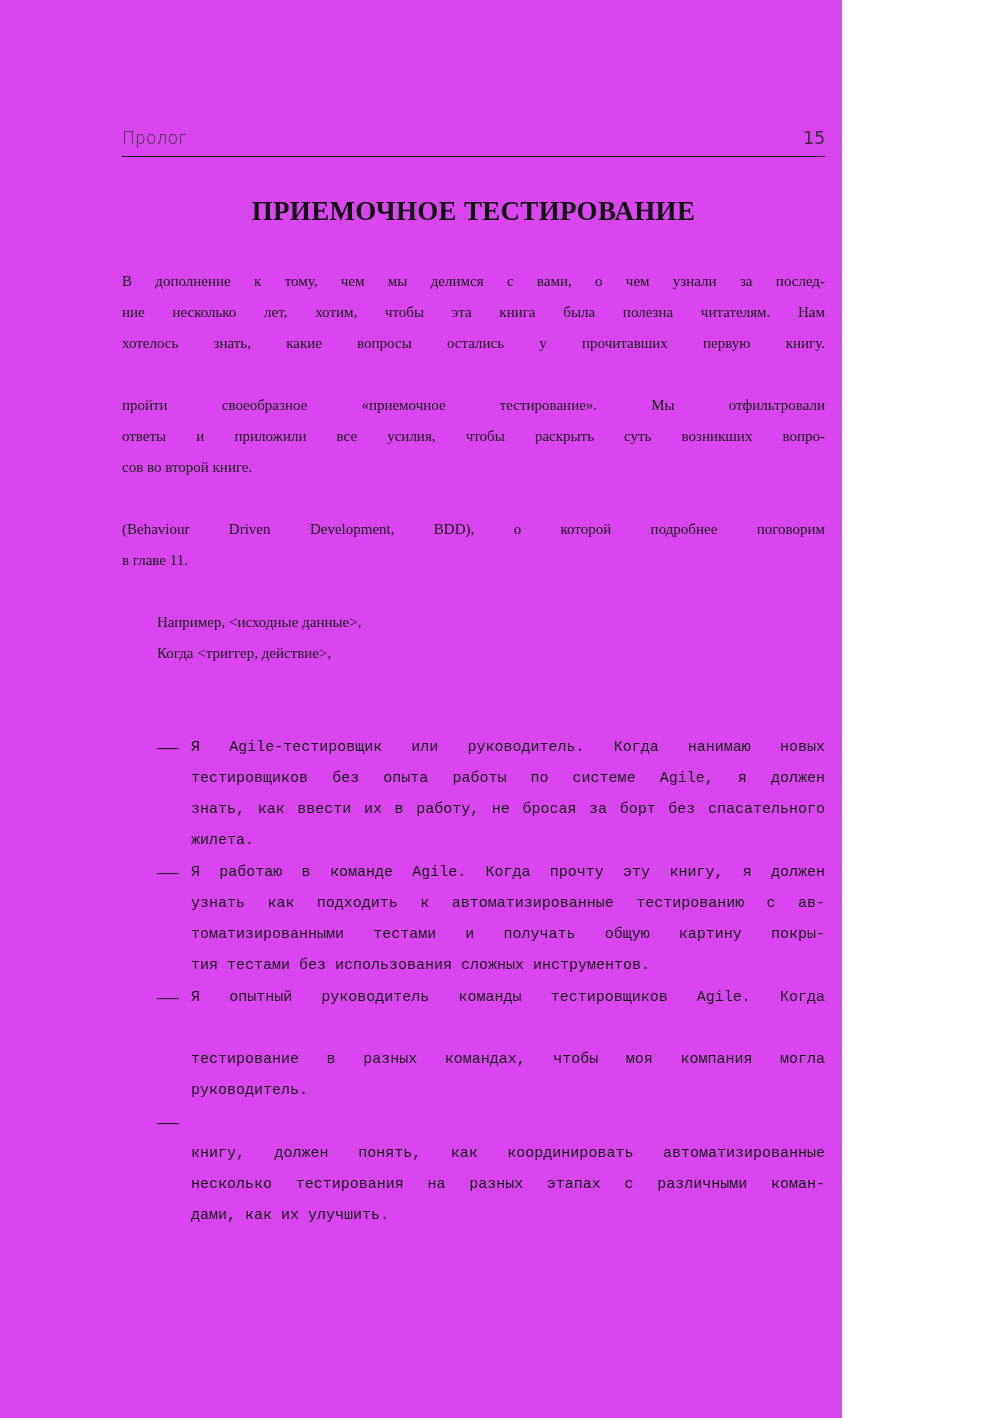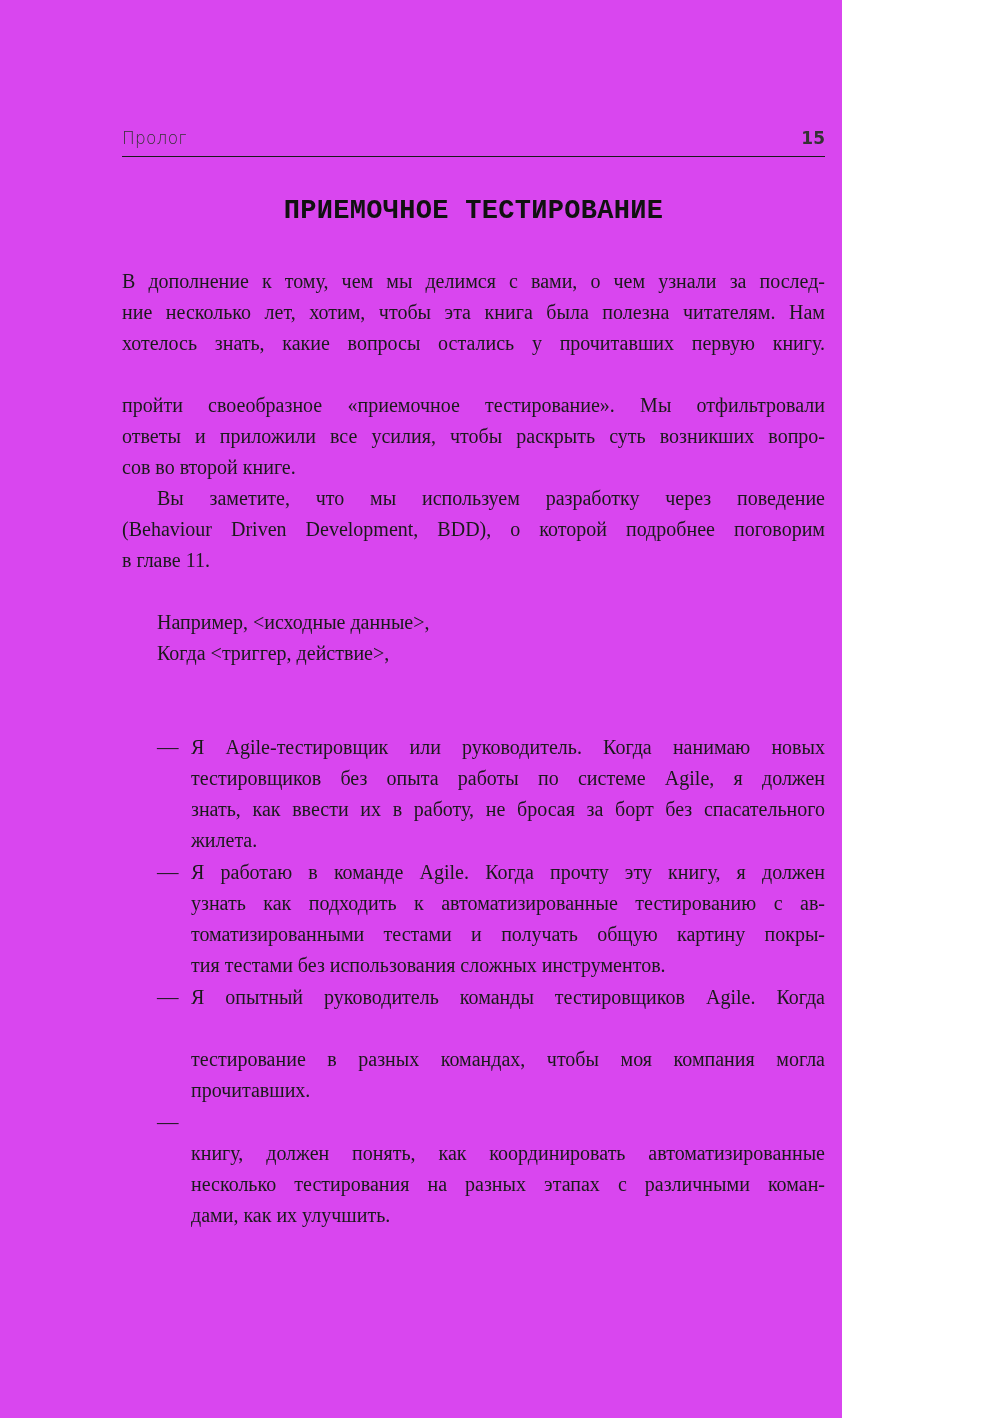--- a/index.html
+++ b/index.html
@@ -2,54 +2,53 @@
 <html><head>
   <meta charset="utf-8">
   <style>
     html, body { margin: 0; padding: 0; background: #ffffff; }
     body { width: 999px; height: 1418px; position: relative; overflow: hidden; color: #1a1a1a; }
     .page { position: absolute; left: 0; top: 0; width: 842px; height: 1418px; background: #d946ef; }
 
     .running-head { position: absolute; left: 122px; top: 128px; width: 703px; height: 28px;
       border-bottom: 1.5px solid #1a1a1a; font-family: "DejaVu Sans", sans-serif; font-size: 17px; color: #333; }
     .running-head .section { position: absolute; left: 0; top: 0; font-weight: 300; letter-spacing: 0.2px; }
-    .running-head .pageno { position: absolute; right: 0; top: 0; font-weight: 700; }
+    .running-head .pageno { position: absolute; right: 0; top: 0; font-weight: 400; }
 
     .title { position: absolute; left: 122px; width: 703px; top: 196px; text-align: center;
-      font-family: Liberation Mono, monospace; font-weight: bold; font-size: 27px; letter-spacing: 0.3px; color: #111; }
+      font-family: Liberation Serif, serif; font-weight: bold; font-size: 27px; letter-spacing: 0.3px; color: #111; }
 
-    .line { position: absolute; font-family: "Liberation Serif", serif; font-size: 20px; line-height: 31px;
+    .line { position: absolute; font-family: "Liberation Serif", serif; font-size: 15px; line-height: 31px;
       white-space: nowrap; color: #1a1a1a; }
     .just { text-align: justify; text-align-last: justify; }
     .body-line { left: 122px; width: 703px; }
     .indent-line { left: 157px; width: 668px; }
     .example-line { left: 157px; }
     .bullet-dash { position: absolute; left: 157px; font-family: "Liberation Serif", serif; font-size: 21.5px; line-height: 31px; }
-    .bullet-line { left: 191px; width: 634px; }
+    .bullet-line { left: 191px; width: 634px; font-family: Liberation Mono, monospace; }
   </style>
 </head>
 <body>
 
 <div class="page">
 
   <div class="running-head">
     <span class="section">Пролог</span>
     <span class="pageno">15</span>
   </div>
 
   <div class="title">ПРИЕМОЧНОЕ ТЕСТИРОВАНИЕ</div>
 
   <div class="line body-line just" style="top:266px">В дополнение к тому, чем мы делимся с вами, о чем узнали за послед-</div>
   <div class="line body-line just" style="top:297px">ние несколько лет, хотим, чтобы эта книга была полезна читателям. Нам</div>
   <div class="line body-line just" style="top:328px">хотелось знать, какие вопросы остались у прочитавших первую книгу.</div>
   <div class="line body-line just" style="top:390px">пройти своеобразное «приемочное тестирование». Мы отфильтровали</div>
   <div class="line body-line just" style="top:421px">ответы и приложили все усилия, чтобы раскрыть суть возникших вопро-</div>
   <div class="line body-line" style="top:452px">сов во второй книге.</div>
 
-  <div class="line indent-line just" style="top:483px">Вы заметите, что мы используем разработку через поведение</div>
   <div class="line body-line just" style="top:514px">(Behaviour Driven Development, BDD), о которой подробнее поговорим</div>
   <div class="line body-line" style="top:545px">в главе 11.</div>
 
   <div class="line example-line" style="top:607px">Например, &lt;исходные данные&gt;,</div>
   <div class="line example-line" style="top:638px">Когда &lt;триггер, действие&gt;,</div>
 
   <div class="bullet-dash" style="top:732px">—</div>
   <div class="line bullet-line just" style="top:732px">Я Agile-тестировщик или руководитель. Когда нанимаю новых</div>
   <div class="line bullet-line just" style="top:763px">тестировщиков без опыта работы по системе Agile, я должен</div>
   <div class="line bullet-line just" style="top:794px">знать, как ввести их в работу, не бросая за борт без спасательного</div>
@@ -57,20 +56,20 @@
 
   <div class="bullet-dash" style="top:857px">—</div>
   <div class="line bullet-line just" style="top:857px">Я работаю в команде Agile. Когда прочту эту книгу, я должен</div>
   <div class="line bullet-line just" style="top:888px">узнать как подходить к автоматизированные тестированию с ав-</div>
   <div class="line bullet-line just" style="top:919px">томатизированными тестами и получать общую картину покры-</div>
   <div class="line bullet-line" style="top:950px">тия тестами без использования сложных инструментов.</div>
 
   <div class="bullet-dash" style="top:982px">—</div>
   <div class="line bullet-line just" style="top:982px">Я опытный руководитель команды тестировщиков Agile. Когда</div>
   <div class="line bullet-line just" style="top:1044px">тестирование в разных командах, чтобы моя компания могла</div>
-  <div class="line bullet-line" style="top:1075px">прочитавших.</div>
+  <div class="line bullet-line" style="top:1075px">руководитель.</div>
 
   <div class="bullet-dash" style="top:1107px">—</div>
   <div class="line bullet-line just" style="top:1138px">книгу, должен понять, как координировать автоматизированные</div>
   <div class="line bullet-line just" style="top:1169px">несколько тестирования на разных этапах с различными коман-</div>
   <div class="line bullet-line" style="top:1200px">дами, как их улучшить.</div>
 
 </div>
 
 </body></html>

